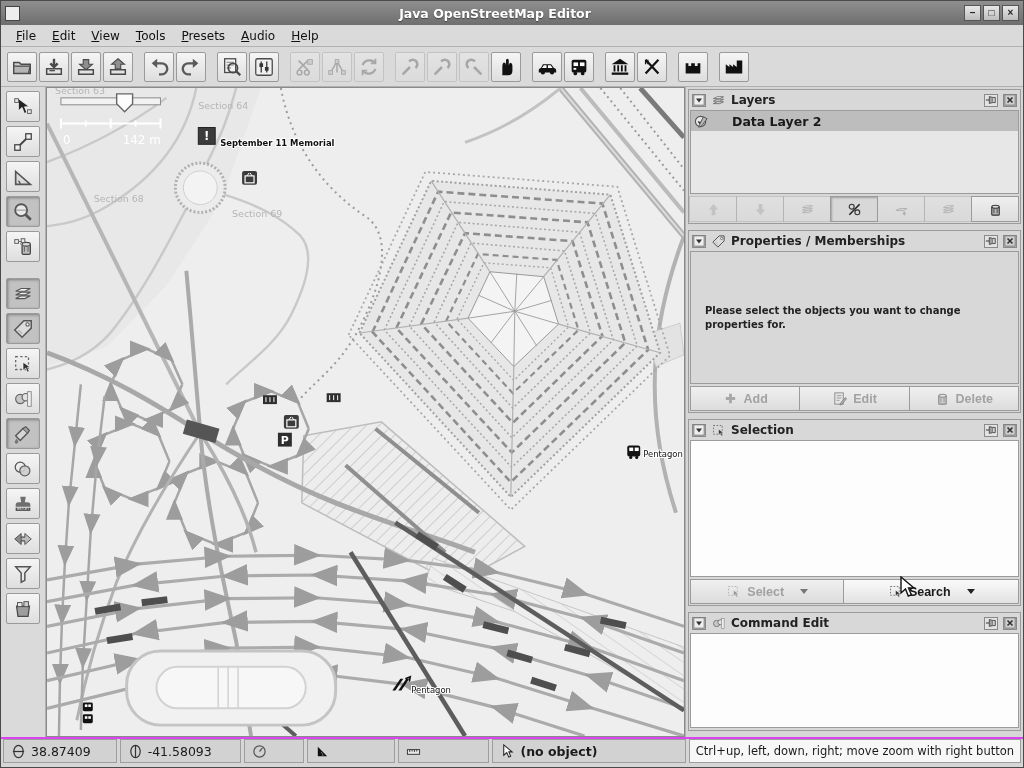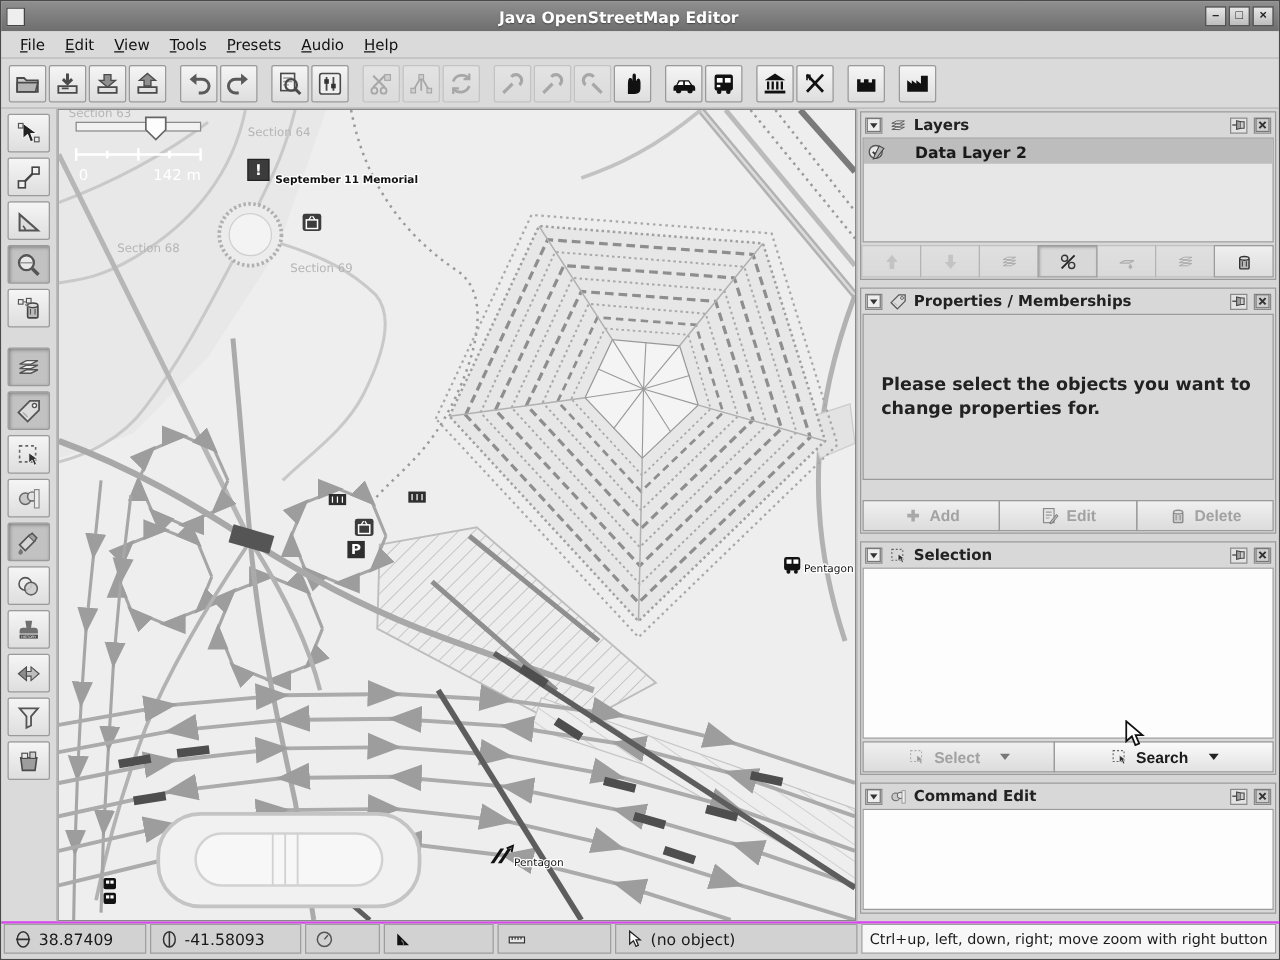--- a/index.html
+++ b/index.html
@@ -52,21 +52,21 @@
         font-weight:bold;font-size:12.5px;}
   .pbtnrow{display:flex;margin:0 1px 1px 1px;}
   .pbtn{flex:1;height:25px;border:1px solid #9b9b9b;margin-left:-1px;background:linear-gradient(#f0f0f0,#dcdcdc);
         display:flex;align-items:center;justify-content:center;gap:6px;font-weight:bold;font-size:12.5px;color:#a2a2a2;}
   .pbtn:first-child{margin-left:0;}
   .pbtn.en{color:#1a1a1a;}
   .lay-tbtn{flex:1;height:26px;border:1px solid #9b9b9b;margin-left:-1px;background:linear-gradient(#efefef,#dddddd);
         display:flex;align-items:center;justify-content:center;padding:0;}
   .whitebox{background:#fdfdfd;border:1px solid #9b9b9b;margin:0 1px;}
   .propmsg{height:131px;display:flex;align-items:center;padding:0 14px;font-weight:bold;
-           font-size:14px;color:#222;line-height:1.35;background:#d8d8d8;border:1px solid #9b9b9b;margin:0 1px;}
+           font-size:10px;color:#222;line-height:1.35;background:#d8d8d8;border:1px solid #9b9b9b;margin:0 1px;}
   .ddarrow{width:0;height:0;border-left:4px solid transparent;border-right:4px solid transparent;
            border-top:5px solid #777;margin-left:10px;}
   .ddarrow.dk{border-top-color:#222;}
   
   .statusbar{height:28px;background:#d6d6d6;border-top:2px solid #d946ef;display:flex;align-items:flex-start;
              padding:0 2px;flex:0 0 auto;}
   .sfield{display:flex;align-items:center;gap:5px;border:1px solid #9e9e9e;background:#d2d2d2;
           height:22px;padding:0 7px;margin-right:3px;font-size:12.5px;white-space:nowrap;}
   .shelp{margin-left:auto;border:1px solid #9e9e9e;background:#f7f7f7;height:22px;display:flex;
          align-items:center;padding:0 6px;font-size:11.5px;white-space:nowrap;}
@@ -812,21 +812,21 @@
                 <use href="#s-pin"></use>
               </svg>
             </button>
           <button class="pminib">
               <svg class="ic12">
                 <use href="#s-x"></use>
               </svg>
             </button>
         </div>
         <div class="propmsg">Please select the objects you want to change properties for.</div>
-        <div class="pbtnrow" style="margin-top:16px;align-items:center;">
+        <div class="pbtnrow" style="margin-top:2px;align-items:center;">
           <button class="pbtn">
               <svg class="ic16">
                 <use href="#s-plus"></use>
               </svg>
               <span>Add</span>
             </button>
           <button class="pbtn">
               <svg class="ic16">
                 <use href="#s-editdoc"></use>
               </svg>
@@ -934,21 +934,21 @@
     </span>
     <span class="sfield" style="width:76px;">
       <svg class="ic16">
           <use href="#s-ruler"></use>
         </svg>
     </span>
     <span class="sfield" style="width:178px;">
       <svg class="ic16">
           <use href="#s-cur"></use>
         </svg>
-      <span style="font-weight:normal;">(no object)</span>
+      <span style="font-weight:bold;">(no object)</span>
     </span>
     <span class="shelp">
       <span>Ctrl+up, left, down, right; move zoom with right button</span>
     </span>
   </div>
 </div>
 
 <svg class="mousecursor" width="20" height="24">
   <path d="M3 1v16l4.5-4 2.8 7 3-1.2-2.8-6.8H16z" fill="#fff" stroke="#111" stroke-width="1.4"></path>
 </svg>

